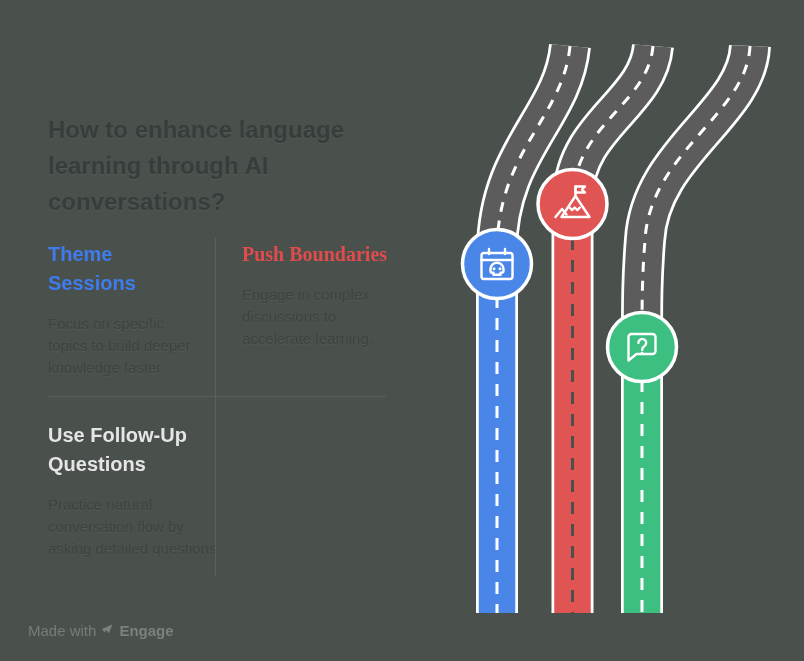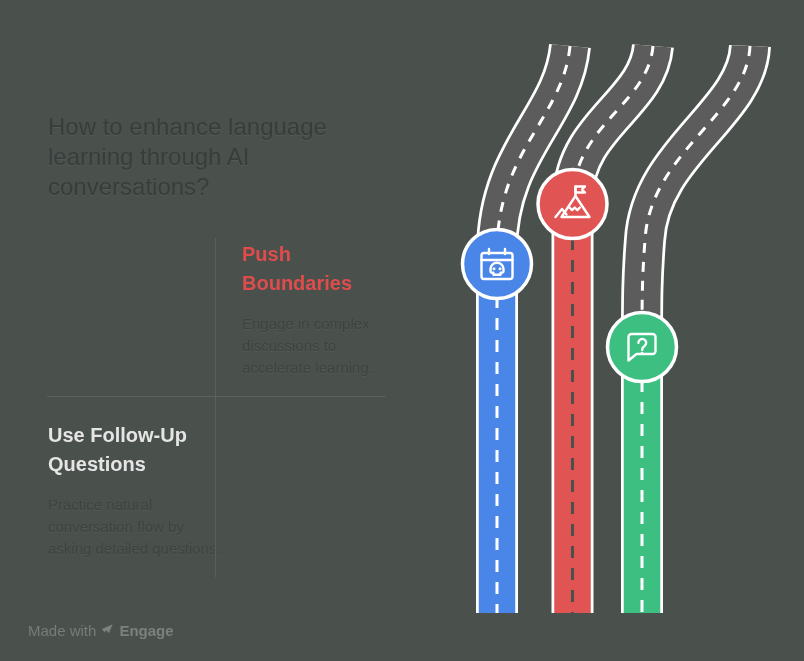--- a/index.html
+++ b/index.html
@@ -5,58 +5,62 @@
   html,body{margin:0;padding:0;}
   .canvas{
     position:relative;
     width:804px;height:661px;
     background:#4a514d;
     overflow:hidden;
     font-family:"Liberation Sans","DejaVu Sans",sans-serif;
   }
   .page-title{
     position:absolute;left:48px;top:112px;width:312px;
-    font-size:24px;line-height:30px;font-weight:normal;
+    font-size:24px;line-height:36px;font-weight:bold;
     color:#373d3a;
     text-shadow:0 1px 0 rgba(255,255,255,0.05);
     margin:0;
   }
   .section{position:absolute;}
   .section h2{
     margin:0;font-size:20px;line-height:29px;font-weight:bold;
   }
   .section p{
     margin:15px 0 0 0;font-size:15px;line-height:22px;
     color:#3d4440;
     text-shadow:0 1px 0 rgba(255,255,255,0.05);
   }
   .sec-theme{left:48px;top:240px;width:150px;}
   .sec-push{left:242px;top:240px;width:158px;}
   .sec-follow{left:48px;top:421px;width:176px;}
   .blue-text{color:#3e7cee;}
-  .red-text{color:#e04c4c;}
+  .red-text{color:#e04c4c;font-family:Liberation Serif, serif;}
   .green-text{color:#e5e5e5;}
   .divider{position:absolute;background:#5a615c;}
   .divider-v{left:215px;top:238px;width:1px;height:339px;}
   .divider-h{left:47px;top:396px;width:339px;height:1px;}
   .roads{position:absolute;left:0;top:0;}
   .footer{
     position:absolute;left:28px;top:622px;
     display:flex;align-items:flex-start;gap:5px;
     font-size:15px;color:#767c77;
   }
   .footer .brand{font-weight:bold;color:#7b817c;}
 </style>
 </head>
 <body>
 
 <div class="canvas">
 
   <h1 class="page-title">How to enhance language learning through AI conversations?</h1>
 
+  <div class="section sec-theme">
+    <h2 class="blue-text">Theme Sessions</h2>
+    <p>Focus on specific topics to build deeper knowledge faster.</p>
+  </div>
 
   <div class="section sec-push">
     <h2 class="red-text">Push Boundaries</h2>
     <p>Engage in complex discussions to accelerate learning.</p>
   </div>
 
   <div class="section sec-follow">
     <h2 class="green-text">Use Follow-Up Questions</h2>
     <p>Practice natural conversation flow by asking detailed questions.</p>
   </div>

